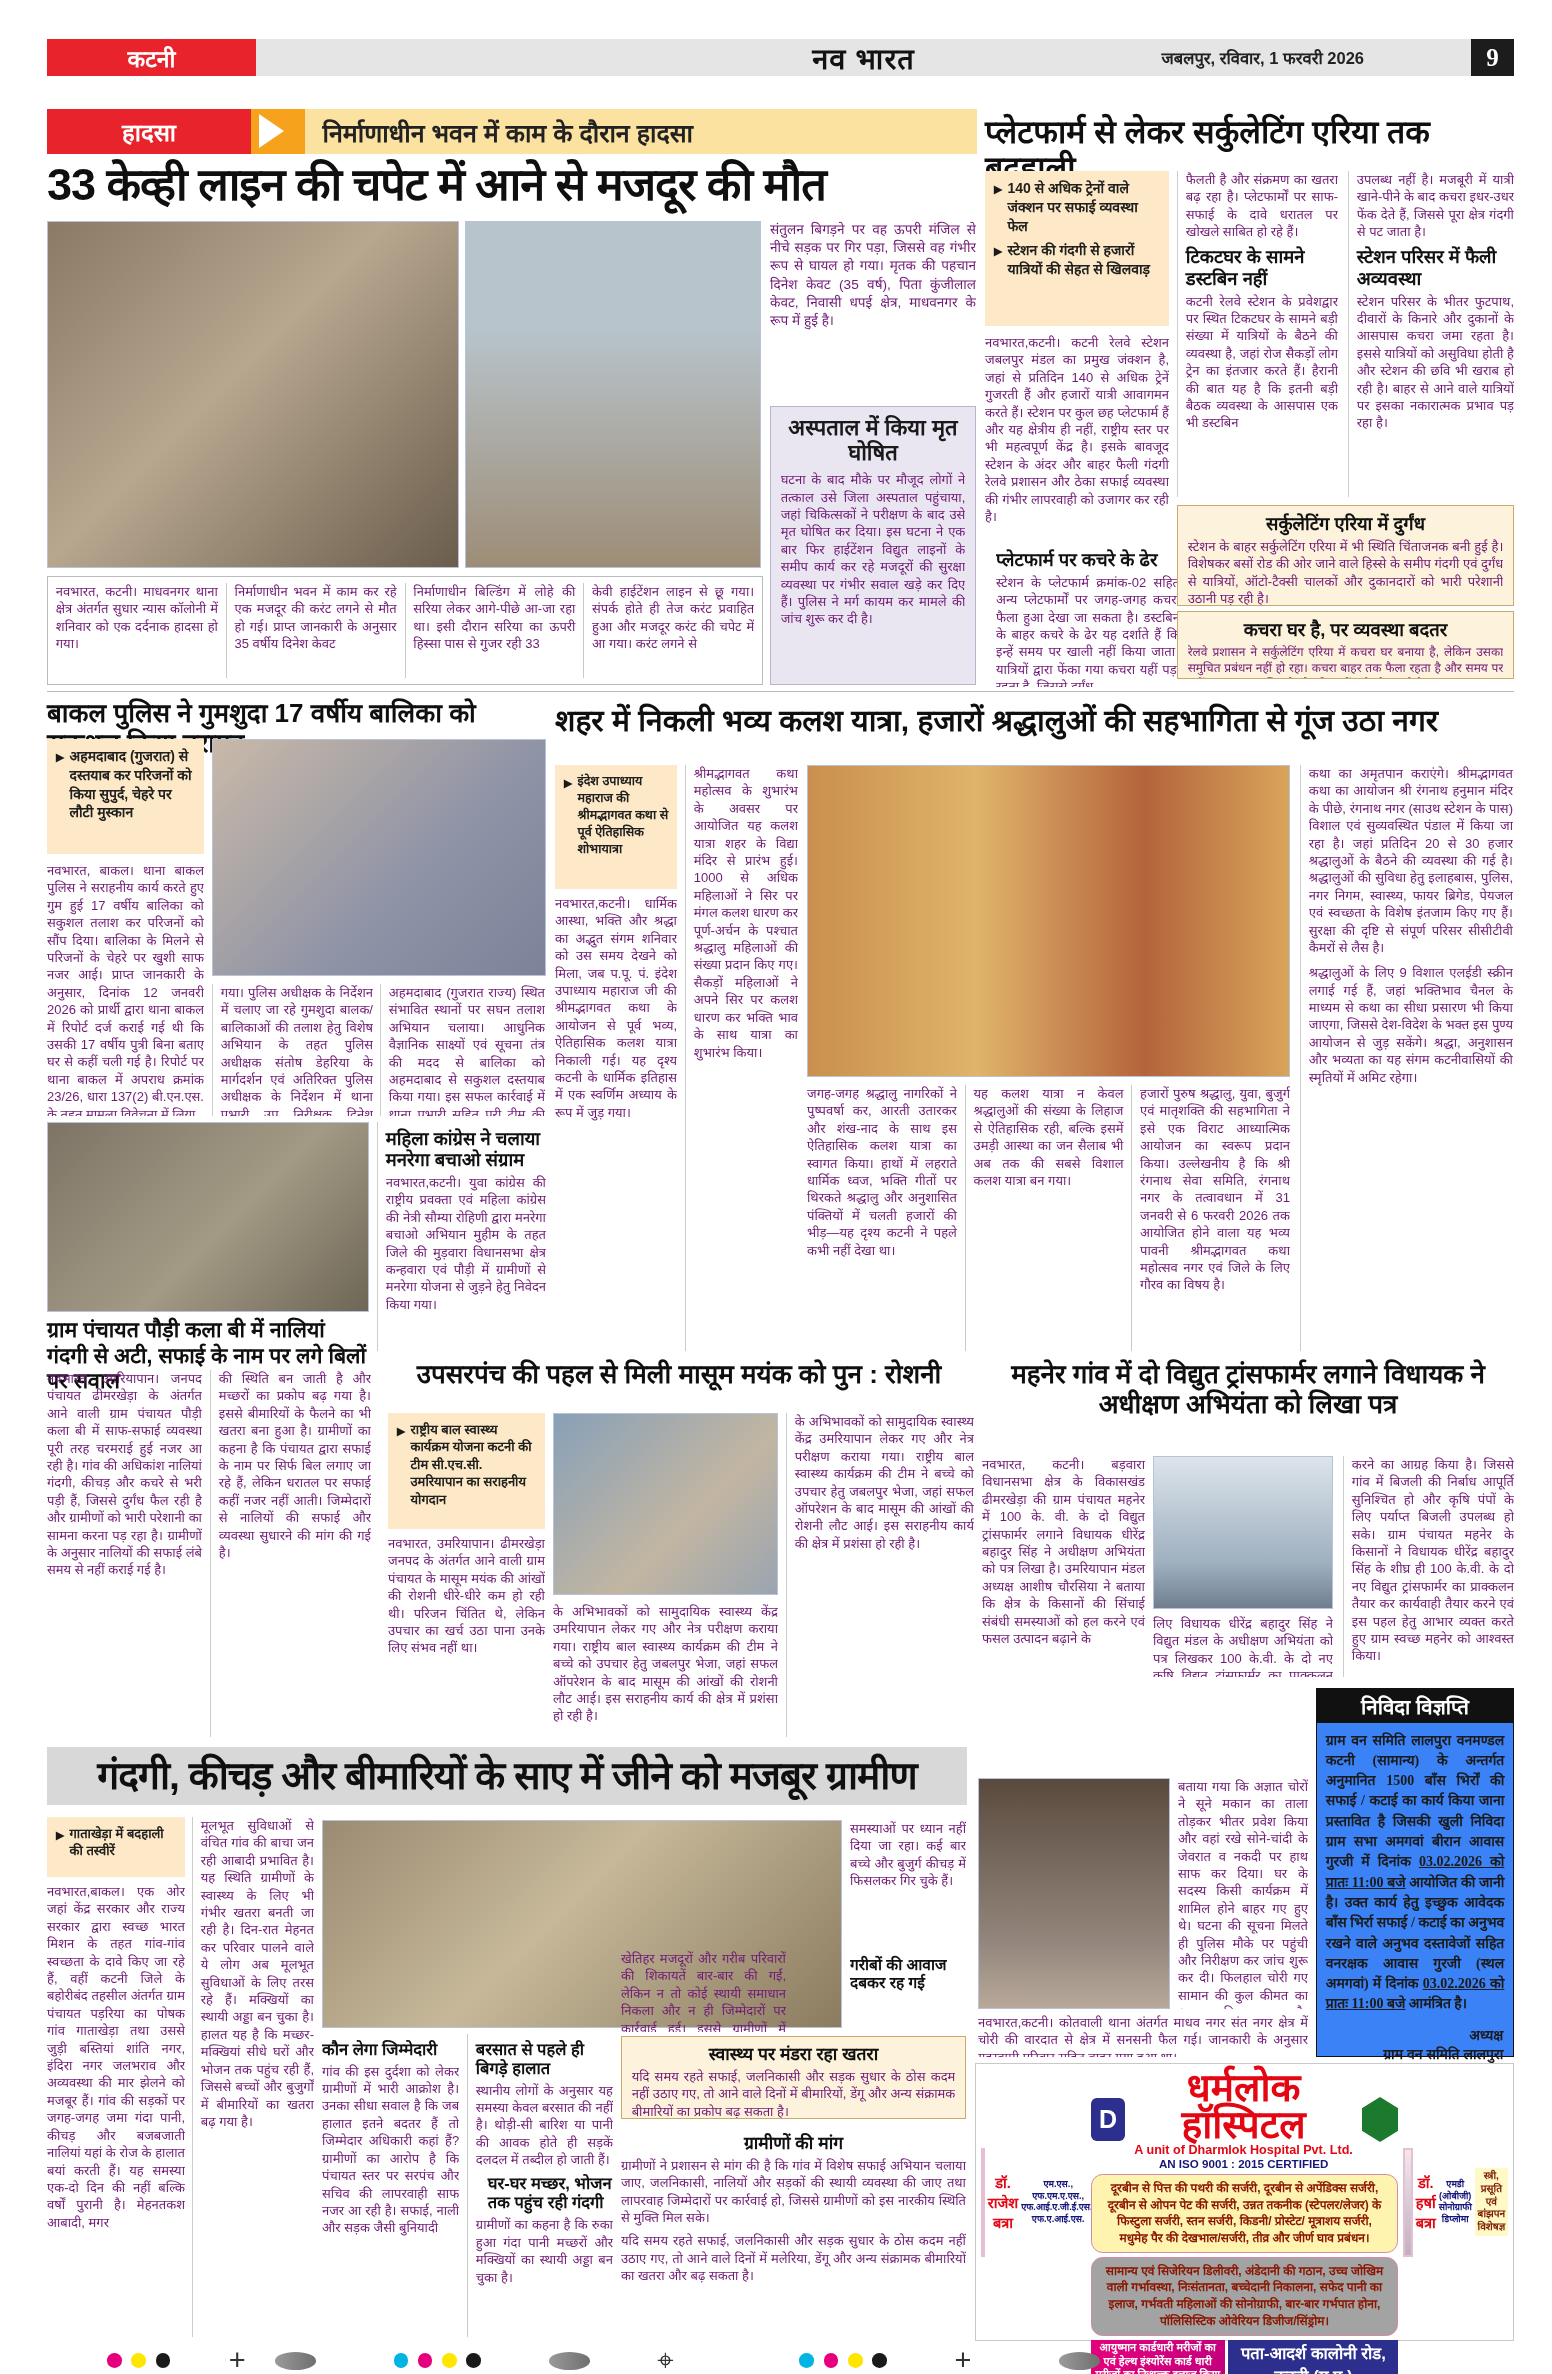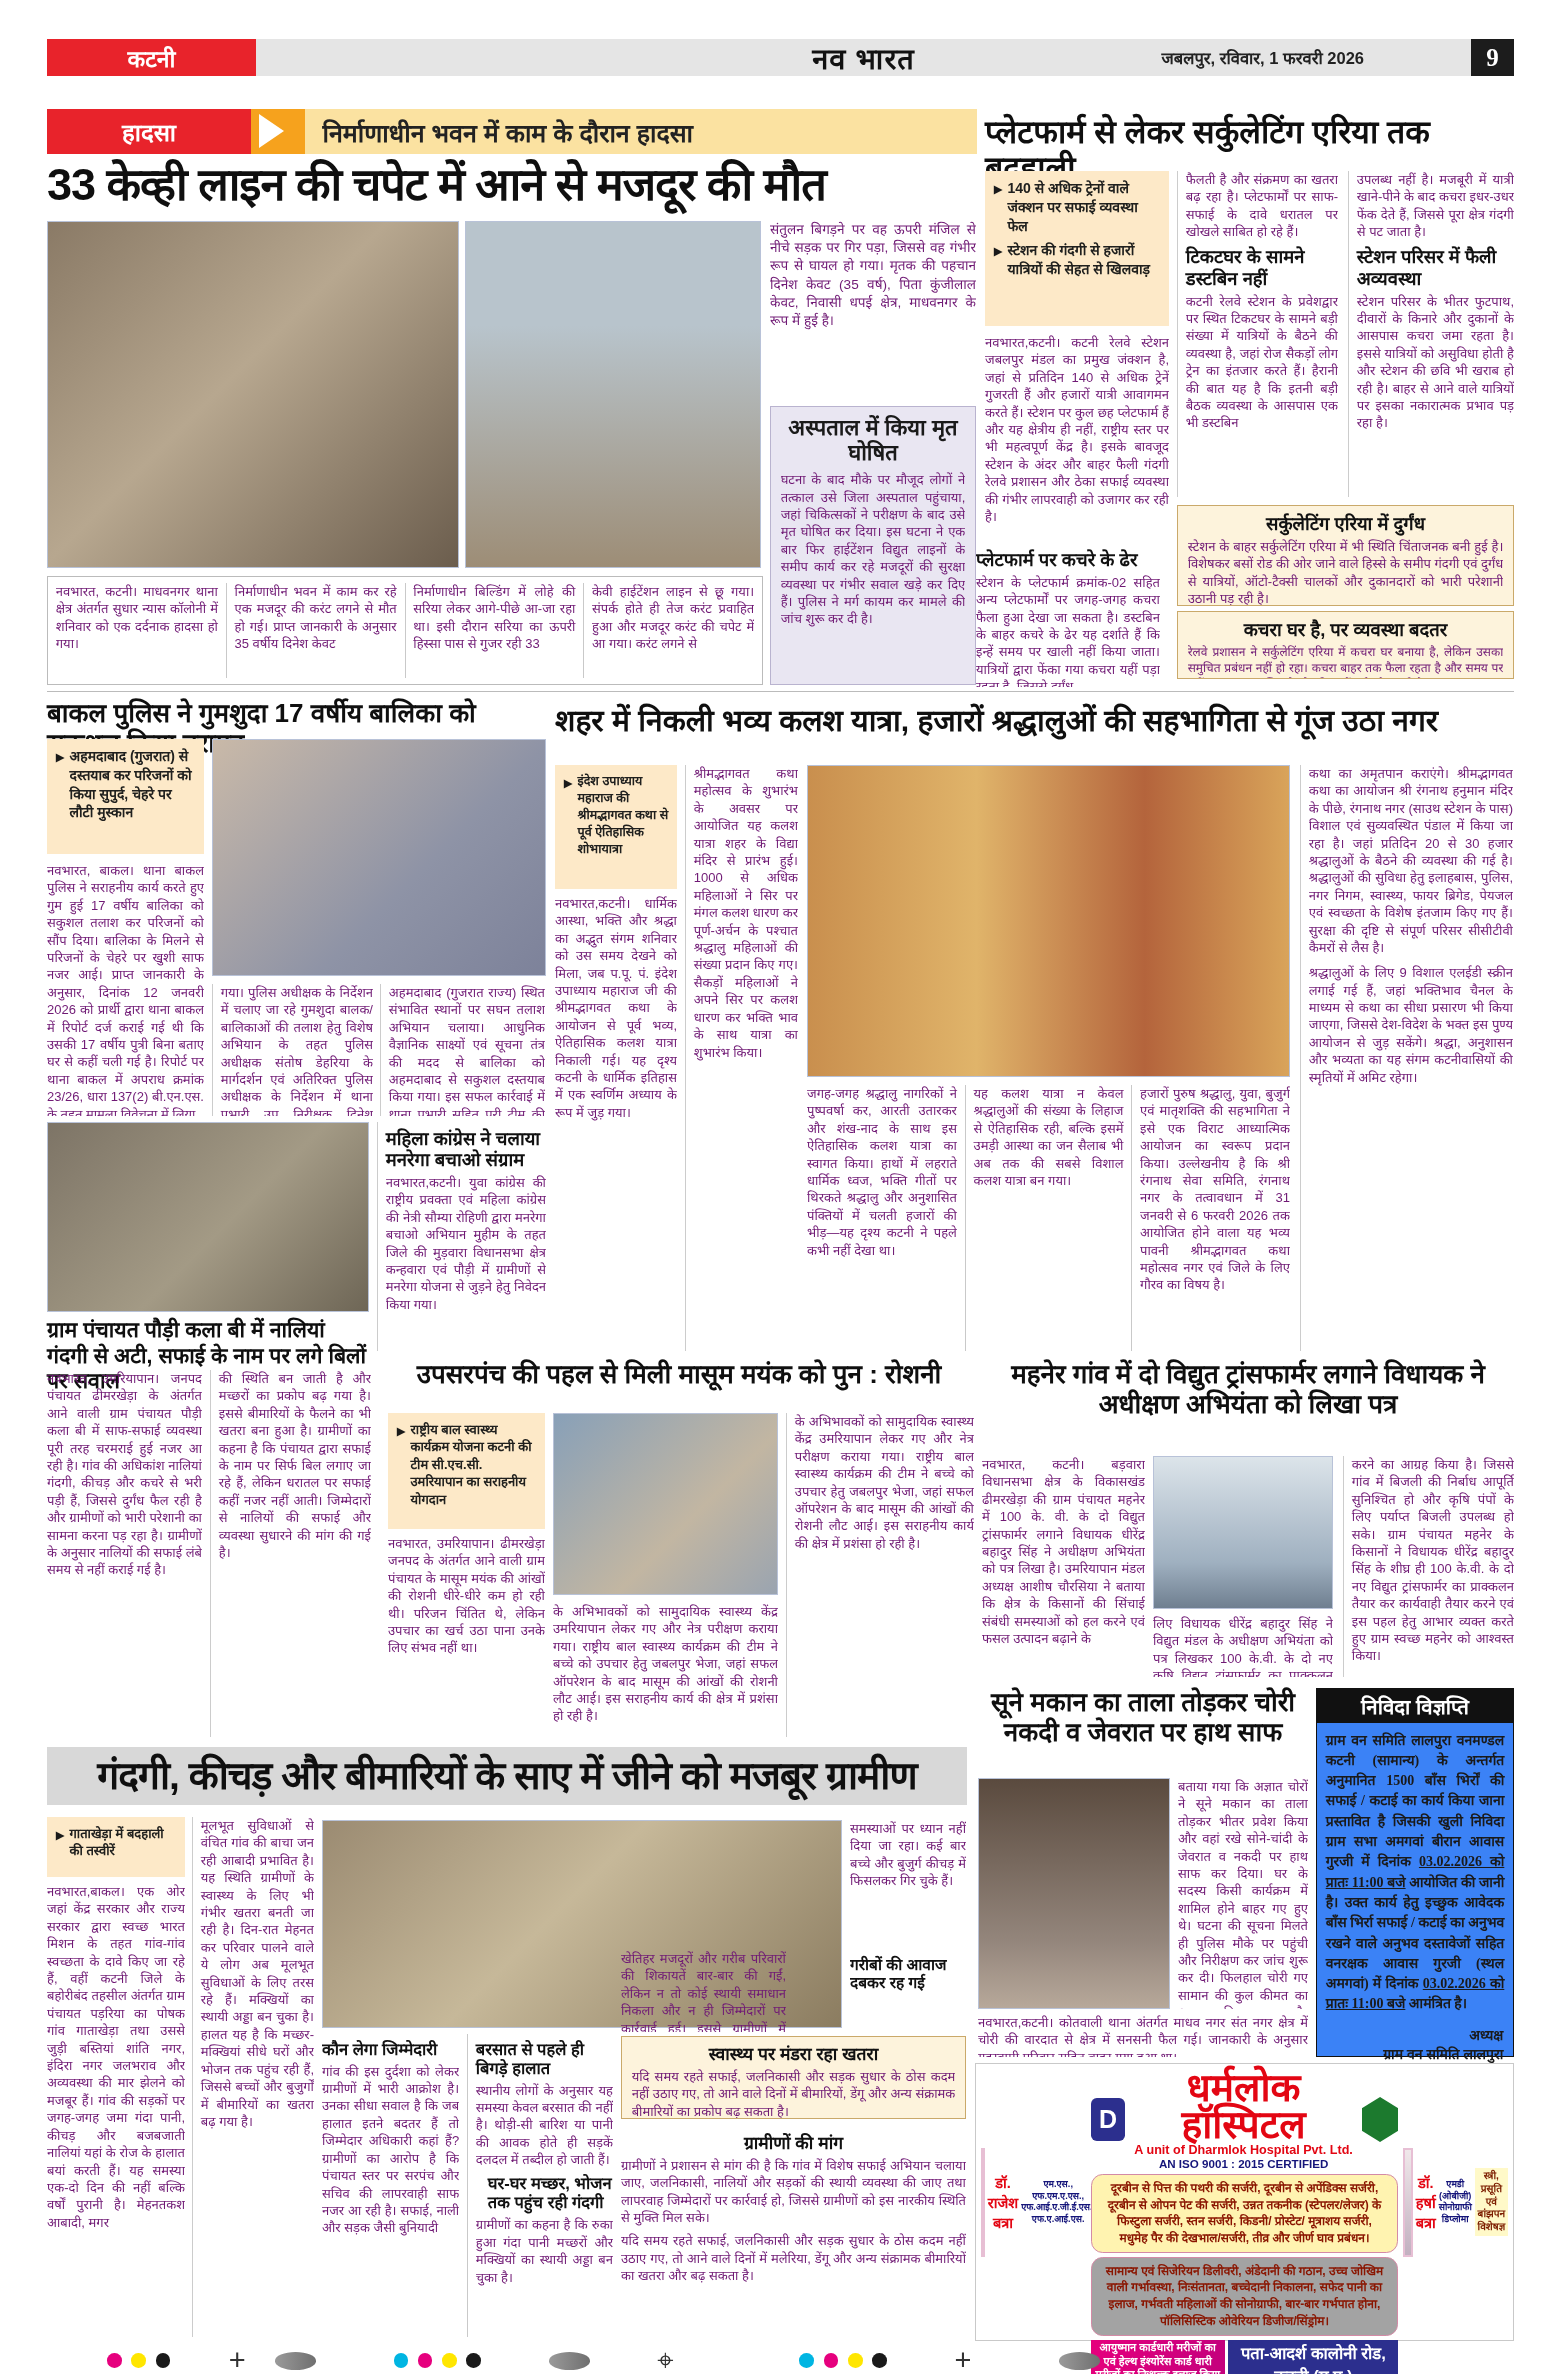--- a/index.html
+++ b/index.html
@@ -129,21 +129,21 @@
     <div class="b-item">
         <span class="b-mark">▶</span>
         <span>140 से अधिक ट्रेनों वाले जंक्शन पर सफाई व्यवस्था फेल</span>
       </div>
     <div class="b-item">
         <span class="b-mark">▶</span>
         <span>स्टेशन की गंदगी से हजारों यात्रियों की सेहत से खिलवाड़</span>
       </div>
   </div>
   <div class="abs bodytext" style="left:985px; top:334px; width:184px; height:206px;">नवभारत,कटनी। कटनी रेलवे स्टेशन जबलपुर मंडल का प्रमुख जंक्शन है, जहां से प्रतिदिन 140 से अधिक ट्रेनें गुजरती हैं और हजारों यात्री आवागमन करते हैं। स्टेशन पर कुल छह प्लेटफार्म हैं और यह क्षेत्रीय ही नहीं, राष्ट्रीय स्तर पर भी महत्वपूर्ण केंद्र है। इसके बावजूद स्टेशन के अंदर और बाहर फैली गंदगी रेलवे प्रशासन और ठेका सफाई व्यवस्था की गंभीर लापरवाही को उजागर कर रही है।</div>
-  <div class="abs" style="left:976px; top:543px; width:184px; height:144px; overflow:hidden;">
+  <div class="abs" style="left:996px; top:543px; width:184px; height:144px; overflow:hidden;">
     <div class="subhead">प्लेटफार्म पर कचरे के ढेर</div>
     <div class="bodytext">स्टेशन के प्लेटफार्म क्रमांक-02 सहित अन्य प्लेटफार्मों पर जगह-जगह कचरा फैला हुआ देखा जा सकता है। डस्टबिन के बाहर कचरे के ढेर यह दर्शाते हैं कि इन्हें समय पर खाली नहीं किया जाता। यात्रियों द्वारा फेंका गया कचरा यहीं पड़ा रहता है, जिससे दुर्गंध</div>
   </div>
 
   <div class="abs" style="left:1177px; top:171px; width:161px; height:326px; overflow:hidden; border-left:1px solid #ccc; padding-left:7.8px;">
     <div class="bodytext">फैलती है और संक्रमण का खतरा बढ़ रहा है। प्लेटफार्मों पर साफ-सफाई के दावे धरातल पर खोखले साबित हो रहे हैं।</div>
     <div class="subhead">टिकटघर के सामने डस्टबिन नहीं</div>
     <div class="bodytext">कटनी रेलवे स्टेशन के प्रवेशद्वार पर स्थित टिकटघर के सामने बड़ी संख्या में यात्रियों के बैठने की व्यवस्था है, जहां रोज सैकड़ों लोग ट्रेन का इंतजार करते हैं। हैरानी की बात यह है कि इतनी बड़ी बैठक व्यवस्था के आसपास एक भी डस्टबिन</div>
   </div>
   <div class="abs" style="left:1348px; top:171px; width:166px; height:326px; overflow:hidden; border-left:1px solid #ccc; padding-left:7.8px;">
@@ -218,24 +218,20 @@
   <div class="abs bodytext" style="left:388px; top:1535px; width:157px; height:202px;">नवभारत, उमरियापान। ढीमरखेड़ा जनपद के अंतर्गत आने वाली ग्राम पंचायत के मासूम मयंक की आंखों की रोशनी धीरे-धीरे कम हो रही थी। परिजन चिंतित थे, लेकिन उपचार का खर्च उठा पाना उनके लिए संभव नहीं था।</div>
   <div class="abs bodytext" style="left:553px; top:1603px; width:225px; height:134px;">के अभिभावकों को सामुदायिक स्वास्थ्य केंद्र उमरियापान लेकर गए और नेत्र परीक्षण कराया गया। राष्ट्रीय बाल स्वास्थ्य कार्यक्रम की टीम ने बच्चे को उपचार हेतु जबलपुर भेजा, जहां सफल ऑपरेशन के बाद मासूम की आंखों की रोशनी लौट आई। इस सराहनीय कार्य की क्षेत्र में प्रशंसा हो रही है।</div>
   <div class="abs bodytext" style="left:786px; top:1413px; width:188px; height:324px; border-left:1px solid #ccc; padding-left:7.8px;">के अभिभावकों को सामुदायिक स्वास्थ्य केंद्र उमरियापान लेकर गए और नेत्र परीक्षण कराया गया। राष्ट्रीय बाल स्वास्थ्य कार्यक्रम की टीम ने बच्चे को उपचार हेतु जबलपुर भेजा, जहां सफल ऑपरेशन के बाद मासूम की आंखों की रोशनी लौट आई। इस सराहनीय कार्य की क्षेत्र में प्रशंसा हो रही है।</div>
 
   <div class="abs headline-md" style="left:982px; top:1360px; width:532px; text-align:center;">महनेर गांव में दो विद्युत ट्रांसफार्मर लगाने विधायक ने अधीक्षण अभियंता को लिखा पत्र</div>
   <div class="abs bodytext" style="left:982px; top:1456px; width:163px; height:221px;">नवभारत, कटनी। बड़वारा विधानसभा क्षेत्र के विकासखंड ढीमरखेड़ा की ग्राम पंचायत महनेर में 100 के. वी. के दो विद्युत ट्रांसफार्मर लगाने विधायक धीरेंद्र बहादुर सिंह ने अधीक्षण अभियंता को पत्र लिखा है। उमरियापान मंडल अध्यक्ष आशीष चौरसिया ने बताया कि क्षेत्र के किसानों की सिंचाई संबंधी समस्याओं को हल करने एवं फसल उत्पादन बढ़ाने के</div>
   <div class="abs photo" style="left:1153px; top:1456px; width:180px; height:153px; background:linear-gradient(180deg,#dce4ea,#9fb0c0 70%,#6f7f90);"></div>
   <div class="abs bodytext" style="left:1153px; top:1615px; width:180px; height:62px;">लिए विधायक धीरेंद्र बहादुर सिंह ने विद्युत मंडल के अधीक्षण अभियंता को पत्र लिखकर 100 के.वी. के दो नए कृषि विद्युत ट्रांसफार्मर का प्राक्कलन तैयार</div>
   <div class="abs bodytext" style="left:1343px; top:1456px; width:171px; height:221px; border-left:1px solid #ccc; padding-left:7.8px;">करने का आग्रह किया है। जिससे गांव में बिजली की निर्बाध आपूर्ति सुनिश्चित हो और कृषि पंपों के लिए पर्याप्त बिजली उपलब्ध हो सके। ग्राम पंचायत महनेर के किसानों ने विधायक धीरेंद्र बहादुर सिंह के शीघ्र ही 100 के.वी. के दो नए विद्युत ट्रांसफार्मर का प्राक्कलन तैयार कर कार्यवाही तैयार करने एवं इस पहल हेतु आभार व्यक्त करते हुए ग्राम स्वच्छ महनेर को आश्वस्त किया।</div>
 
-  <div class="abs" style="left:978px; top:1688px; width:330px;">
-    <div class="headline-md" style="text-align:center;">सूने मकान का ताला तोड़कर चोरी</div>
-    <div class="headline-md" style="text-align:center;">नकदी व जेवरात पर हाथ साफ</div>
-  </div>
   <div class="abs photo" style="left:978px; top:1778px; width:192px; height:231px; background:linear-gradient(180deg,#5a4a3e,#93857b 70%,#b7a89a);"></div>
   <div class="abs bodytext" style="left:1178px; top:1778px; width:130px; height:231px;">बताया गया कि अज्ञात चोरों ने सूने मकान का ताला तोड़कर भीतर प्रवेश किया और वहां रखे सोने-चांदी के जेवरात व नकदी पर हाथ साफ कर दिया। घर के सदस्य किसी कार्यक्रम में शामिल होने बाहर गए हुए थे। घटना की सूचना मिलते ही पुलिस मौके पर पहुंची और निरीक्षण कर जांच शुरू कर दी। फिलहाल चोरी गए सामान की कुल कीमत का आकलन किया जा रहा है। पुलिस आसपास लगे सीसीटीवी कैमरों की मदद से आरोपियों की तलाश में जुटी है।</div>
   <div class="abs bodytext" style="left:978px; top:2014px; width:330px; height:43px;">नवभारत,कटनी। कोतवाली थाना अंतर्गत माधव नगर संत नगर क्षेत्र में चोरी की वारदात से क्षेत्र में सनसनी फैल गई। जानकारी के अनुसार गृहस्वामी परिवार सहित बाहर गया हुआ था।</div>
 
   <div class="abs nivida" style="left:1316px; top:1688px; width:198px; height:369px;">
     <div class="nivida-title">निविदा विज्ञप्ति</div>
     <div class="nivida-body">
       <span>ग्राम वन समिति लालपुरा वनमण्डल कटनी (सामान्य) के अन्तर्गत अनुमानित 1500 बाँस भिर्रों की सफाई / कटाई का कार्य किया जाना प्रस्तावित है जिसकी खुली निविदा ग्राम सभा अमगवां बीरान आवास गुरजी में दिनांक</span>
       <span style="text-decoration:underline;">03.02.2026 को प्रातः 11:00 बजे</span>
       <span>आयोजित की जानी है। उक्त कार्य हेतु इच्छुक आवेदक बाँस भिर्रा सफाई / कटाई का अनुभव रखने वाले अनुभव दस्तावेजों सहित वनरक्षक आवास गुरजी (स्थल अमगवां) में दिनांक</span>

